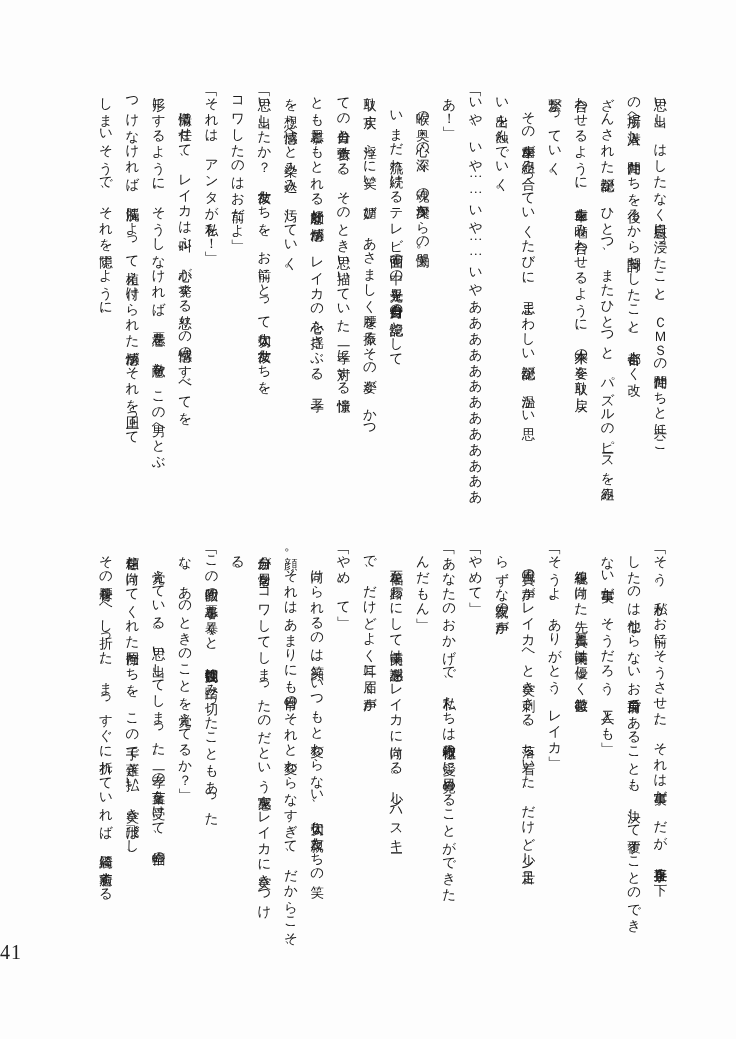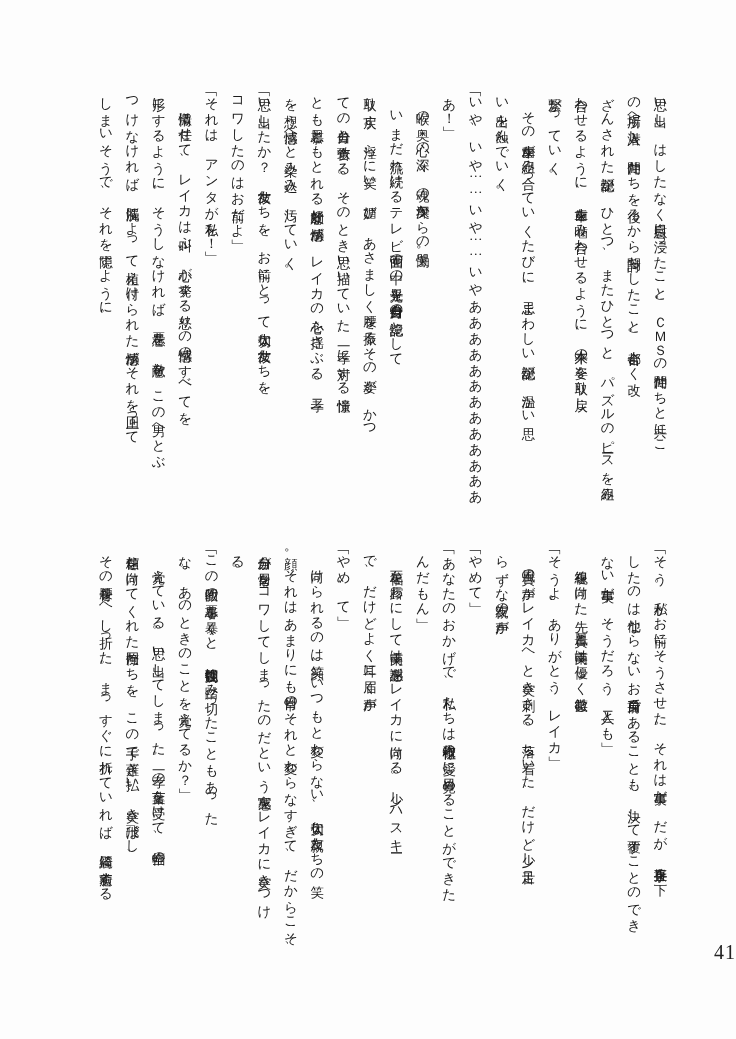--- a/index.html
+++ b/index.html
@@ -27,21 +27,21 @@
   }
   .vblock.top { top: 88px; }
   .vblock.bottom { top: 546px; }
   .line {
     white-space: nowrap;
   }
   .page-number {
     position: absolute;
     left: 0; right: 0;
     top: 941px;
-    text-align: right;
+    text-align: left;
     font-size: 20px;
     color: #222222;
     letter-spacing: 1px;
   }
 </style>
 </head>
 <body>
 
 <div class="page">
 

